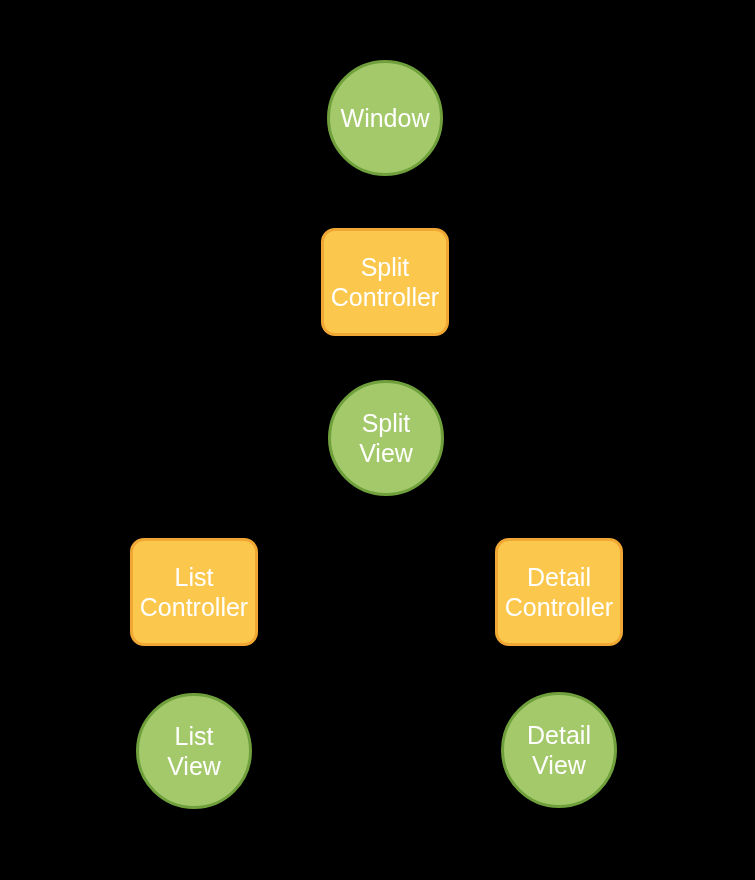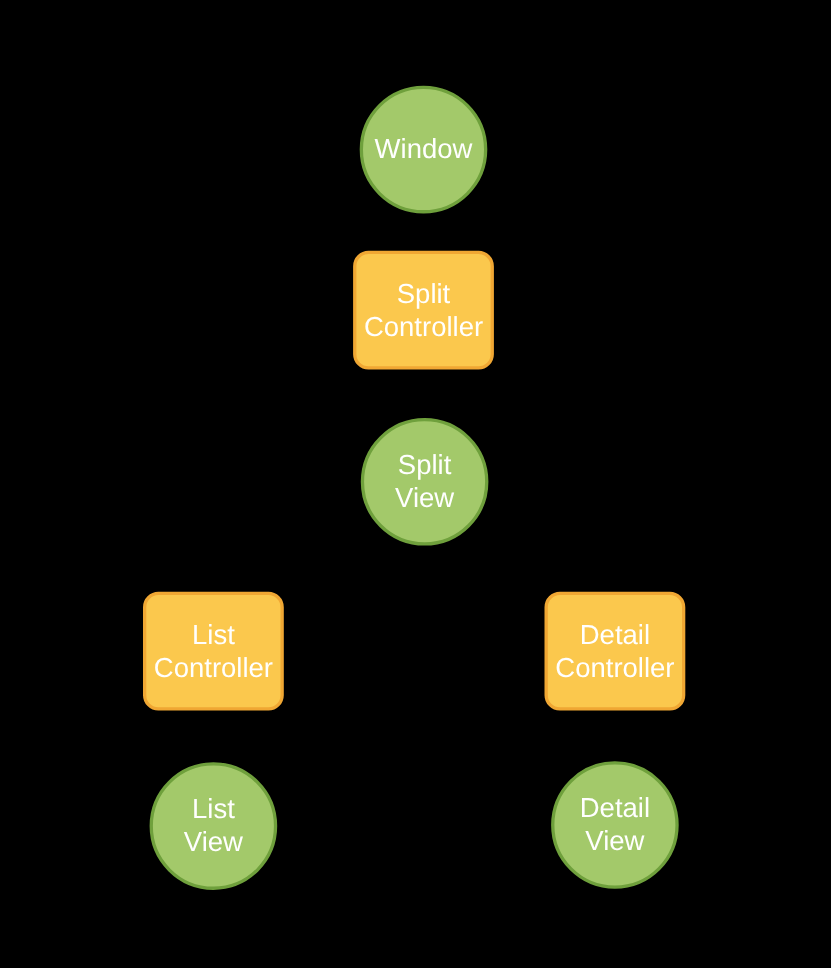--- a/index.html
+++ b/index.html
@@ -38,21 +38,21 @@
     background: var(--view-fill, #a3c96a);
     border: 3px solid var(--view-border, #6fa03c);
     border-radius: 50%;
   }
   .node.controller {
     background: var(--controller-fill, #fbc84d);
     border: 3px solid var(--controller-border, #f0a733);
     border-radius: 14px;
   }
   
-  .pos-window            { left: 327px; top:  78px; width: 116px; height: 116px; }
+  .pos-window            { left: 327px; top:  60px; width: 116px; height: 116px; }
   .pos-split-controller  { left: 321px; top: 228px; width: 128px; height: 108px; }
   .pos-split-view        { left: 328px; top: 380px; width: 116px; height: 116px; }
   .pos-list-controller   { left: 130px; top: 538px; width: 128px; height: 108px; }
   .pos-detail-controller { left: 495px; top: 538px; width: 128px; height: 108px; }
   .pos-list-view         { left: 136px; top: 693px; width: 116px; height: 116px; }
   .pos-detail-view       { left: 501px; top: 692px; width: 116px; height: 116px; }
 </style>
 </head>
 <body>
 

